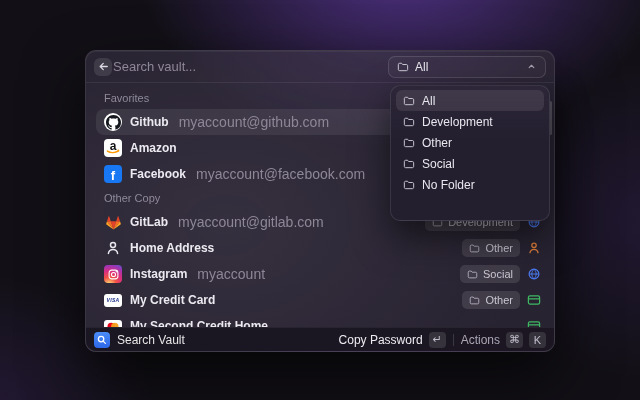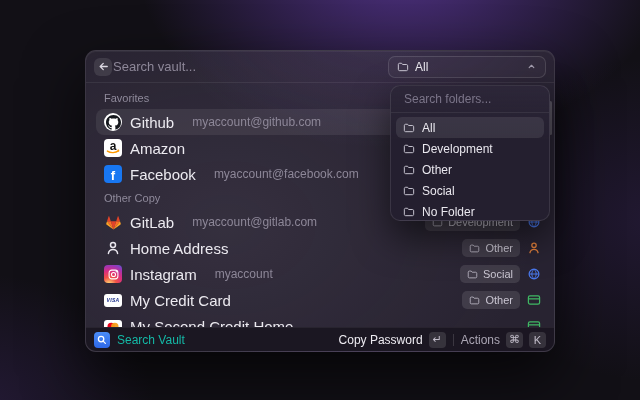--- a/index.html
+++ b/index.html
@@ -39,22 +39,22 @@
     display:flex;align-items:center;gap:6px;padding:0 8px;font-size:12px;color:#e9e7ee}
   .filter-btn .chev{margin-left:auto;color:#a39dae;display:flex}
   .fold{color:#cfccd8;display:flex}
   
   .list{position:absolute;top:33px;left:0;right:0;bottom:24px;padding:0 10px;overflow:hidden}
   .section-label{height:22px;line-height:22px;padding-left:8px;font-size:11px;color:#8f8a9b}
   .section-label.first{height:25px;line-height:29px}
   .row{height:26px;border-radius:8px;display:flex;align-items:center;padding:0 3px 0 8px;box-sizing:border-box}
   .row.selected{background:rgba(255,255,255,.075)}
   .lead{width:18px;height:18px;margin-right:8px;flex:none;display:flex;align-items:center;justify-content:center;position:relative}
-  .title{font-size:15px;font-weight:400;color:#eceaf0;white-space:nowrap}
-  .subtitle{font-size:12px;color:#8d8798;margin-left:18px;white-space:nowrap}
+  .title{font-size:12px;font-weight:700;color:#eceaf0;white-space:nowrap}
+  .subtitle{font-size:14px;color:#8d8798;margin-left:10px;white-space:nowrap}
   .spacer{flex:1}
   .badge{height:18px;border-radius:5px;background:rgba(255,255,255,.11);
     display:flex;align-items:center;gap:5px;padding:0 7px;font-size:11px;color:#cac6d2;margin-right:6px;flex:none}
   .badge .fold{color:#b6b1bf}
   .trail{width:15px;height:15px;flex:none;display:flex;align-items:center;justify-content:center}
   .c-globe{color:#4b7cf3}.c-person{color:#de7e3b}.c-card{color:#3fb964}
   
   .ic-sq{width:18px;height:18px;border-radius:4px;display:flex;align-items:center;justify-content:center;box-sizing:border-box}
   .ic-github{background:#fff;border-radius:50%;color:#15181d}
   .ic-amazon{background:#fff;position:relative;color:#111}
@@ -65,21 +65,21 @@
   .ic-instagram{background:radial-gradient(circle at 28% 110%, #fed373 6%, #f15245 32%, #d92e7f 58%, #9b36b7 82%, #515ecf);color:#fff}
   .ic-person-lead{color:#e9e6ee}
   .ic-cardface{width:18px;height:13px;border-radius:3px;background:#fff;display:flex;align-items:center;justify-content:center}
   .visa-txt{font-size:5px;font-weight:700;font-style:italic;color:#1a2d8a;letter-spacing:.3px}
   
   .ftr{position:absolute;bottom:0;left:0;right:0;height:24px;box-sizing:border-box;
     background:rgba(26,22,33,.92);border-top:1px solid rgba(255,255,255,.06);
     border-radius:0 0 10px 10px;display:flex;align-items:center;padding:0 8px;gap:7px;font-size:12px}
   .app-icon{width:16px;height:16px;border-radius:4px;flex:none;
     background:linear-gradient(180deg,#4a8cf7,#2e68e8);display:flex;align-items:center;justify-content:center}
-  .app-name{color:#14b8a6}
+  .app-name{color:#e5e5e5}
   .hint{display:flex;align-items:center;gap:6px}
   .hint-strong{color:#edebf1;font-weight:400}
   .hint-dim{color:#aba6b4}
   .key{min-width:17px;height:16px;padding:0 3px;border-radius:4px;background:rgba(255,255,255,.12);
     color:#c2bdca;font-size:11px;display:flex;align-items:center;justify-content:center;box-sizing:border-box}
   .vdiv{width:1px;height:12px;background:rgba(255,255,255,.14)}
   
   .panel{position:absolute;left:304px;top:34px;width:160px;height:136px;box-sizing:border-box;
     background:linear-gradient(180deg, rgba(60,52,74,.35), rgba(60,52,74,0) 40%), #241f2f;
     border:1px solid rgba(255,255,255,.10);border-radius:10px;z-index:30;overflow:hidden;
@@ -313,23 +313,20 @@
         <svg width="14" height="14">
             <use href="#sym-card"></use>
           </svg>
         </span>
     </div>
   </div>
 
   <div class="scroll-thumb"></div>
 
   <div class="panel">
-    <div class="panel-search">
-      <input type="text" placeholder="Search folders..." style="">
-    </div>
     <div class="panel-list">
       <div class="option selected">
         <span class="fold">
             <svg width="12" height="12">
               <use href="#sym-folder"></use>
             </svg>
           </span>
         <span>All</span>
         </div>
       <div class="option">

